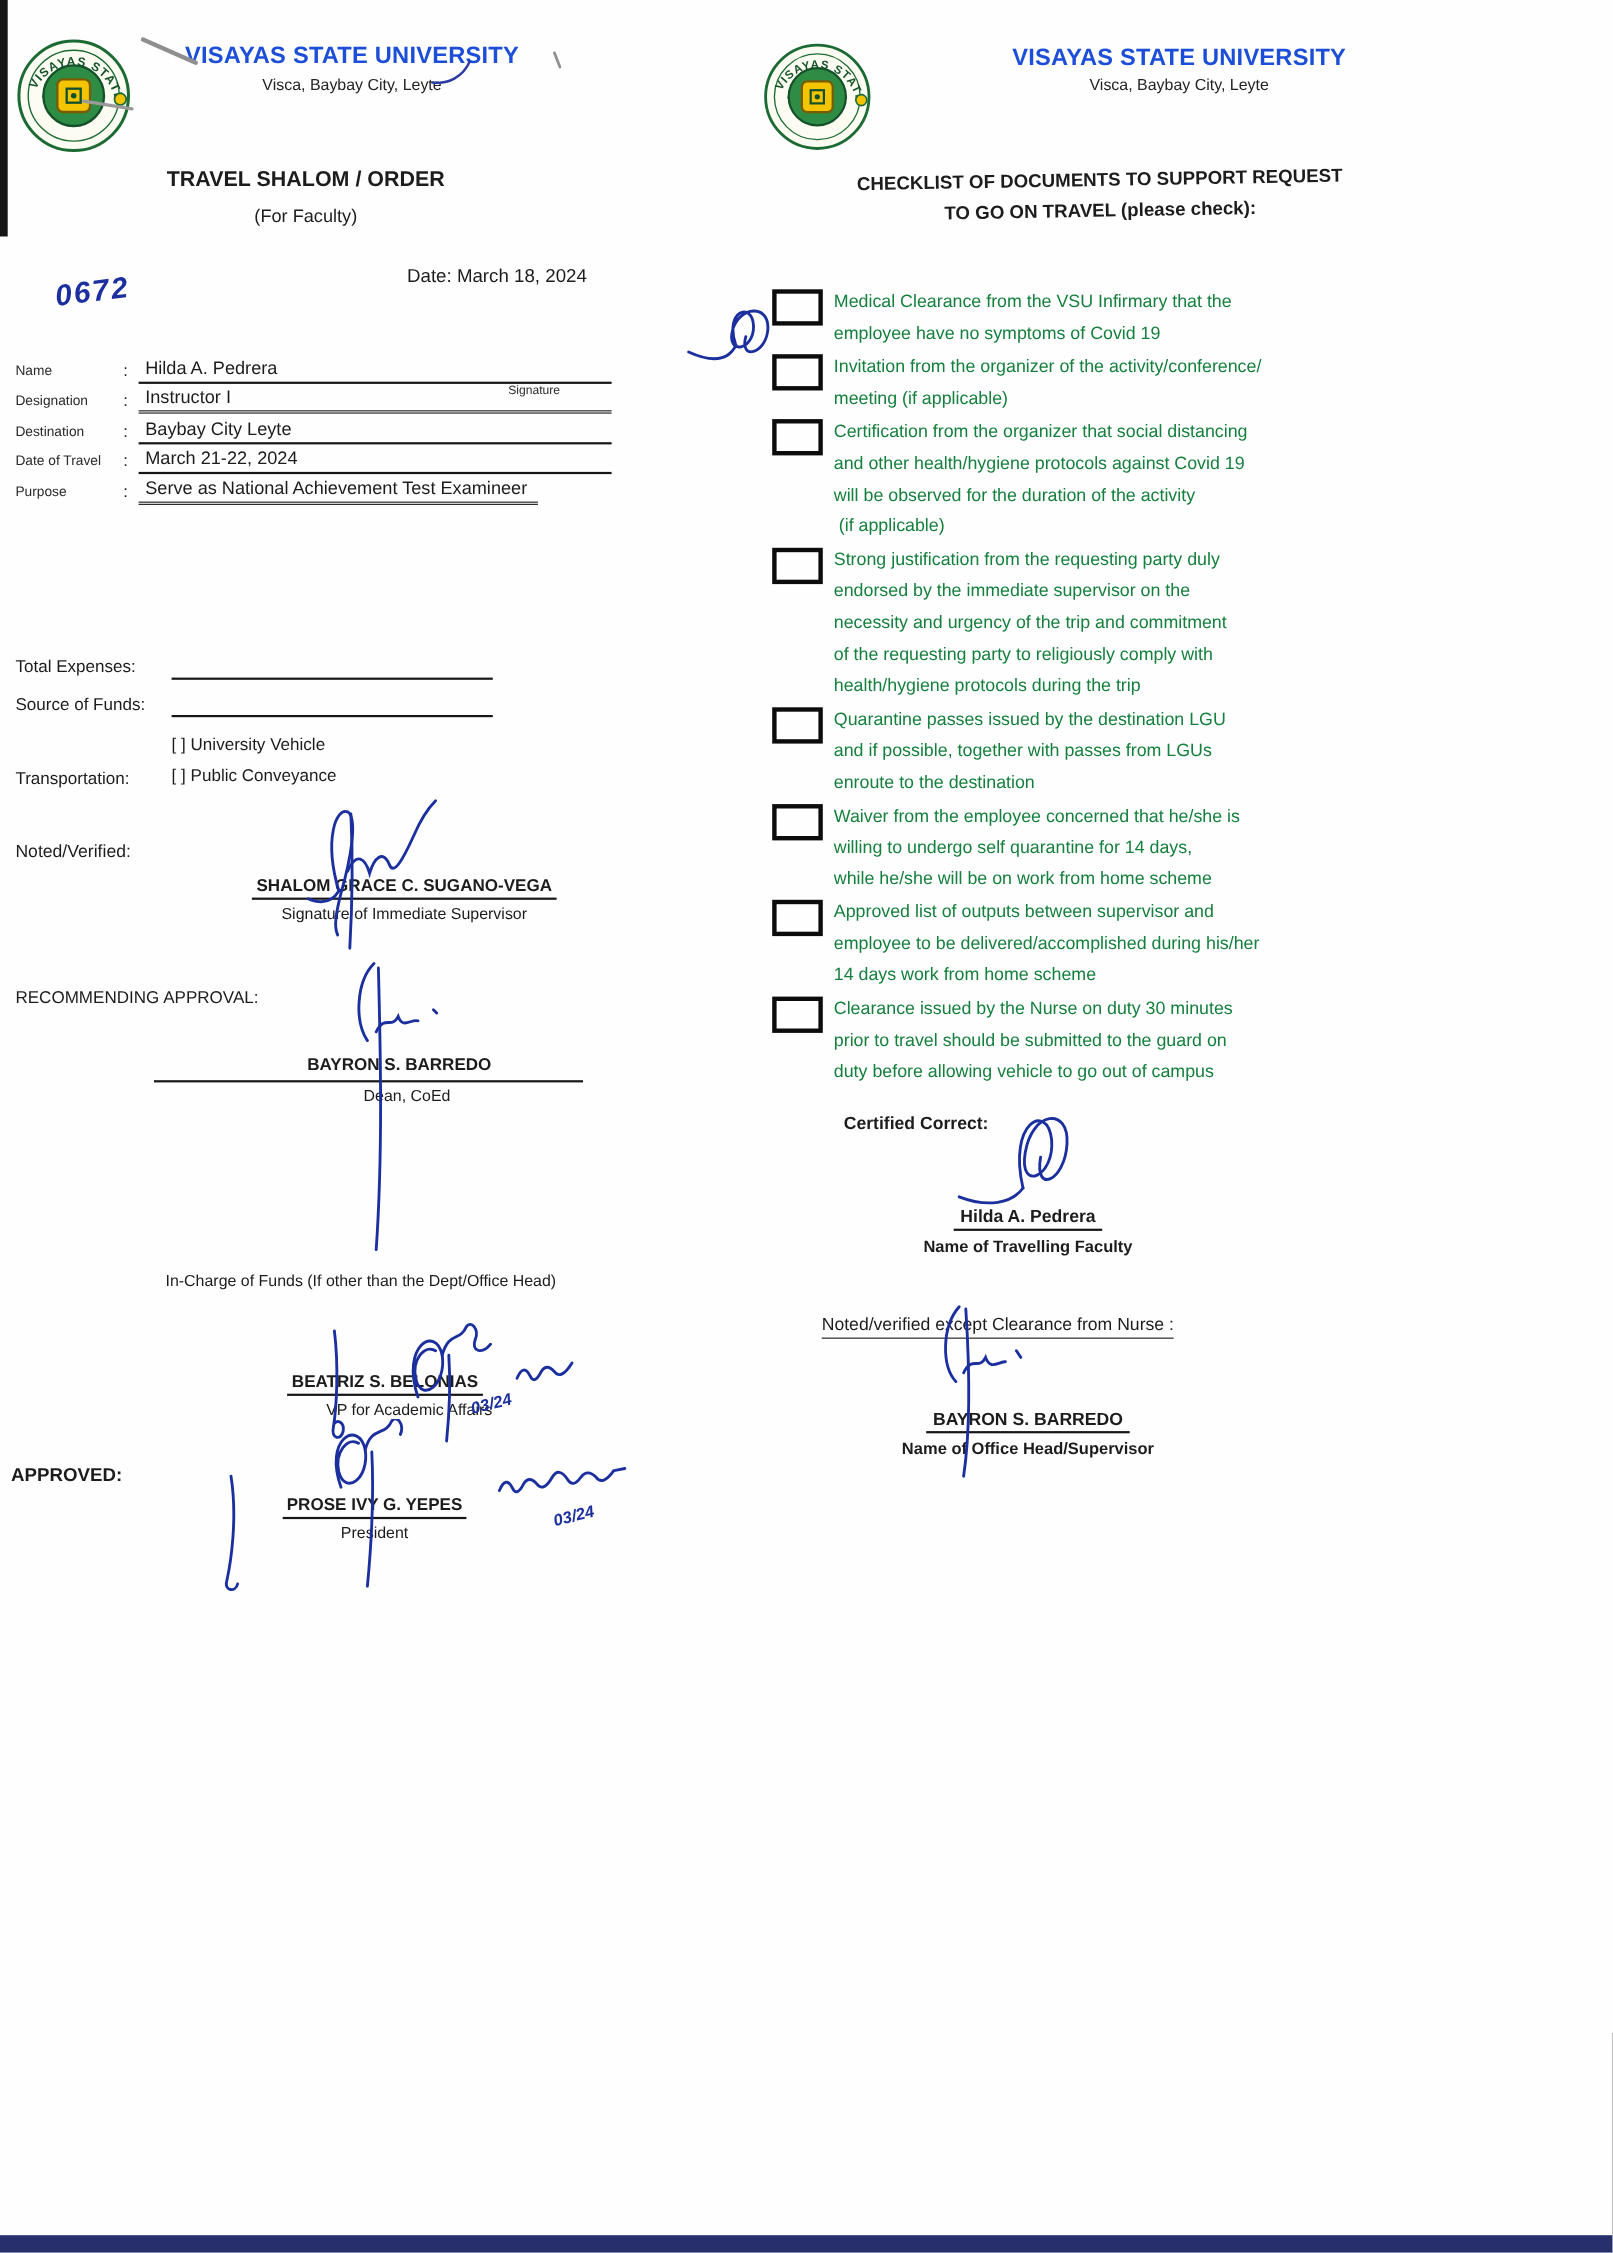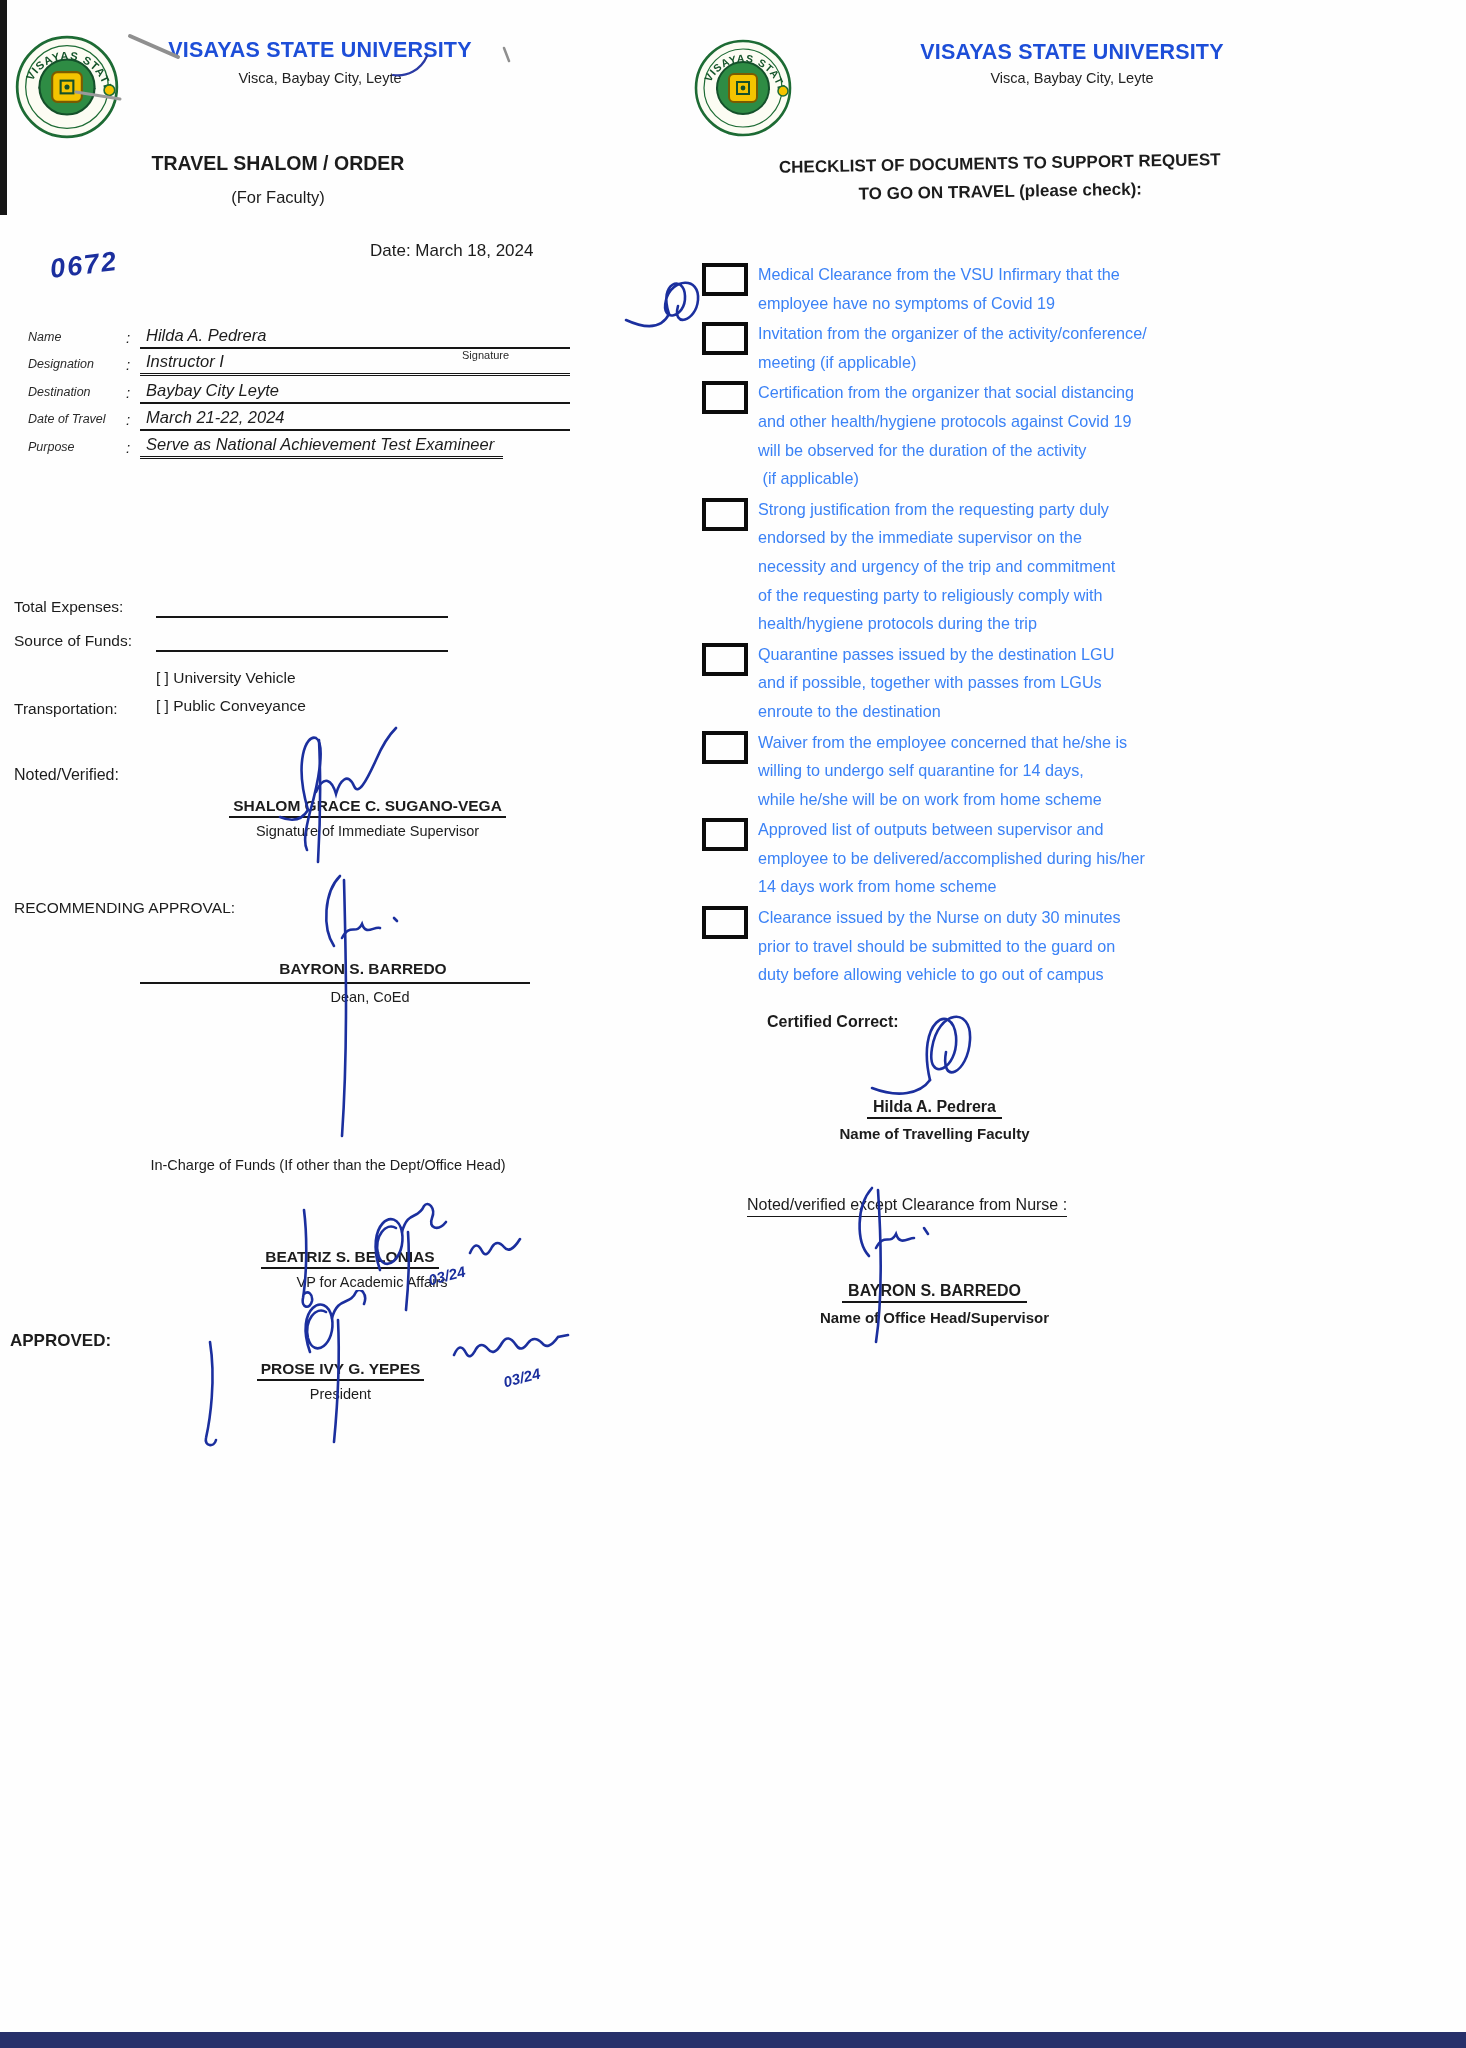--- a/index.html
+++ b/index.html
@@ -11,21 +11,21 @@
   
   #edge-strip{left:0;top:0;width:7px;height:215px;background:#161616;}
   #footer-bar{left:0;bottom:0;width:100%;height:16px;background:#27306a;}
   
   .uni-name{font-size:21.5px;font-weight:bold;letter-spacing:.2px;color:#1d4ed8;}
   .uni-addr{font-size:14.5px;margin-top:7px;color:#232323;}
   .doc-title{font-size:19.5px;font-weight:bold;}
   .doc-sub{font-size:16.5px;margin-top:13px;}
   .chk-title{font-size:17px;font-weight:bold;line-height:28px;}
   
-  #fields{left:28px;top:321px;width:560px;font-style:italic;}
+  #fields{left:14px;top:321px;width:560px;}
   .field-row{display:flex;align-items:flex-end;height:27.6px;}
   .f-label{width:98px;font-size:12.5px;padding-bottom:5px;color:#2a2a2a;}
   .f-colon{width:14px;font-size:15px;padding-bottom:3px;}
   .f-value{font-size:16.5px;padding:0 0 2px 6px;border-bottom:2px solid #161616;width:424px;}
   div.field-row:nth-of-type(2) .f-value{border-bottom:3.5px double #161616;}
   div.field-row:nth-of-type(4) .f-value{border-bottom:2.5px solid #161616;}
   div.field-row:nth-of-type(5) .f-value{width:357px;border-bottom:3.5px double #161616;}
   #sig-caption{left:462px;top:349px;font-size:11px;color:#2a2a2a;}
   
   #expenses{left:14px;top:596px;width:540px;font-size:15.5px;}
@@ -39,21 +39,21 @@
   .sign-name.noline{border-bottom:none;}
   .sign-title{font-size:14.5px;margin-top:5px;}
   .rule{height:2px;background:#161616;}
   
   #ctrl-no{left:50px;top:250px;transform:rotate(-7deg);color:#1b2f9e;
            font-size:27px;font-weight:bold;font-style:italic;letter-spacing:2px;}
   
   #checklist{left:702px;top:260px;width:640px;}
   .chk-item{display:flex;margin-bottom:2px;}
   .chk-box{flex:none;width:38px;height:25px;border:4px solid #0c0c0c;margin:3px 10px 0 0;position:relative;}
-  .chk-text{font-size:16.2px;line-height:28.6px;white-space:pre-line;color:#3b82f6;width:560px;}
+  .chk-text{font-size:16.2px;line-height:28.6px;white-space:pre-line;color:#15803d;width:560px;}
   .rt-name{font-size:16px;font-weight:bold;display:inline-block;border-bottom:2px solid #161616;padding:0 6px 1px;}
   .rt-title{font-size:15px;font-weight:bold;margin-top:6px;}
   .underlined-label{font-size:16px;display:inline-block;border-bottom:1.5px solid #161616;padding-bottom:2px;}
   
   svg.ink path{fill:none;stroke:#1b2f9e;stroke-width:2.6;stroke-linecap:round;}
   svg.ink{z-index:3;}
   .hand-date{font-style:italic;font-weight:bold;color:#1b2f9e;font-size:15px;transform:rotate(-14deg);display:inline-block;}
   .seal text{font-weight:bold;fill:#15542a;}
 </style>
 </head>

